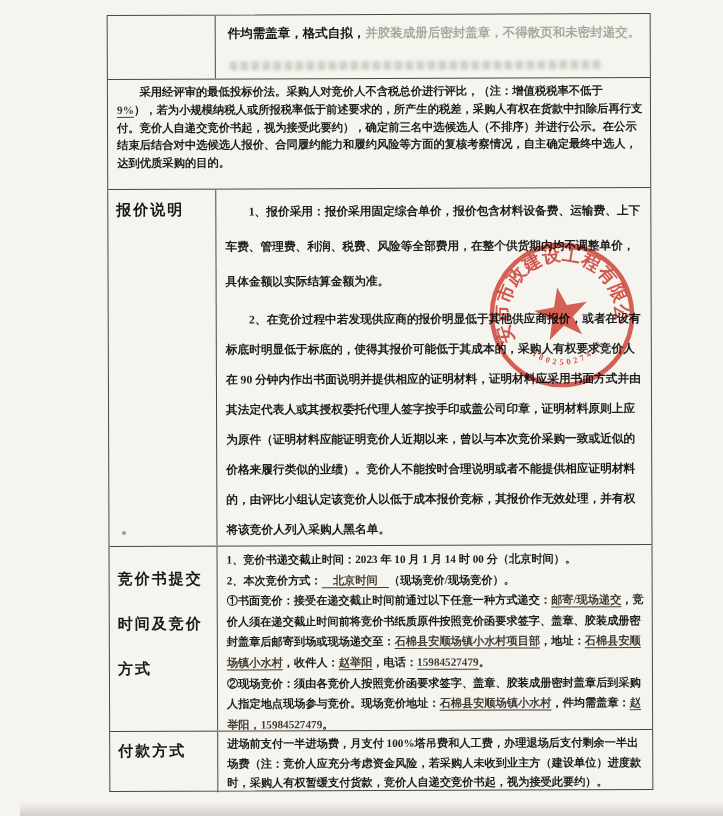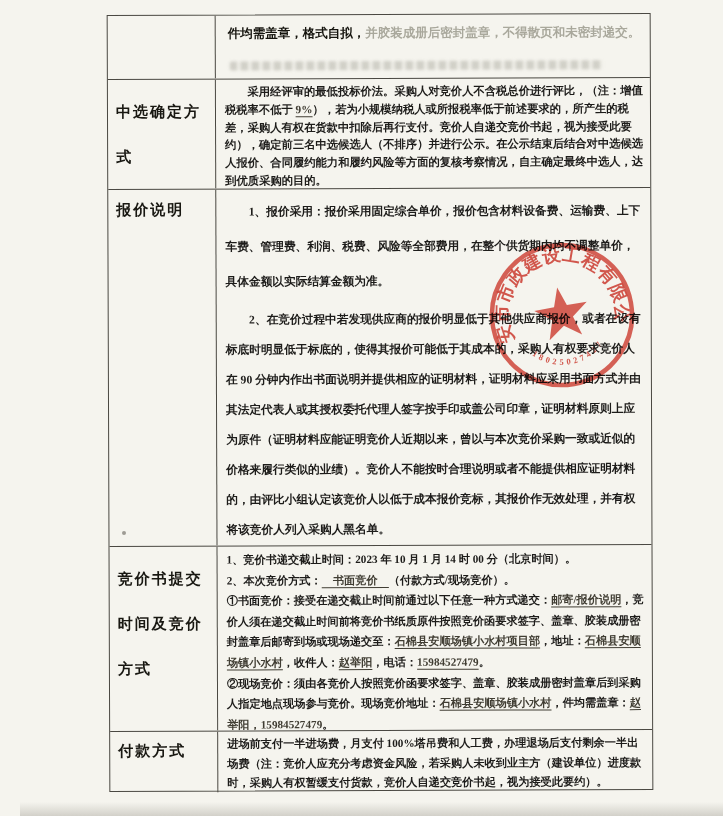--- a/index.html
+++ b/index.html
@@ -82,40 +82,39 @@
 
     <div class="row r1">
       <div class="cell lbl"></div>
       <div class="cell cnt">
         <p class="para"><span class="sg-b">件均需盖章，格式自拟，</span><span class="sg-f">并胶装成册后密封盖章，不得散页和未密封递交。</span></p>
         <div class="ghost-line"></div>
       </div>
     </div>
 
     <div class="row r2">
-      <div class="cell lbl">中选确定方式</div>
       <div class="cell cnt">
         <p class="para"><span>采用经评审的最低投标价法。采购人对竞价人不含税总价进行评比，（注：增值税税率不低于 </span><span class="sg-u">9%</span><span>），若为小规模纳税人或所报税率低于前述要求的，所产生的税差，采购人有权在货款中扣除后再行支付。竞价人自递交竞价书起，视为接受此要约），确定前三名中选候选人（不排序）并进行公示。在公示结束后结合对中选候选人报价、合同履约能力和履约风险等方面的复核考察情况，自主确定最终中选人，达到优质采购的目的。</span></p>
       </div>
     </div>
 
     <div class="row r3">
       <div class="cell lbl">报价说明</div>
       <div class="cell cnt">
         <p class="para p1"><span>1、报价采用：报价采用固定综合单价，报价包含材料设备费、运输费、上下车费、管理费、利润、税费、风险等全部费用，在整个供货期内均不调整单价，具体金额以实际结算金额为准。</span></p>
         <p class="para p2"><span>2、在竞价过程中若发现供应商的报价明显低于其他供应商报价，或者在设有标底时明显低于标底的，使得其报价可能低于其成本的，采购人有权要求竞价人在 90 分钟内作出书面说明并提供相应的证明材料，证明材料应采用书面方式并由其法定代表人或其授权委托代理人签字按手印或盖公司印章，证明材料原则上应为原件（证明材料应能证明竞价人近期以来，曾以与本次竞价采购一致或近似的价格来履行类似的业绩）。竞价人不能按时合理说明或者不能提供相应证明材料的，由评比小组认定该竞价人以低于成本报价竞标，其报价作无效处理，并有权将该竞价人列入采购人黑名单。</span></p>
       </div>
     </div>
 
     <div class="row r4">
       <div class="cell lbl">竞价书提交时间及竞价方式</div>
       <div class="cell cnt">
         <p class="para"><span>1、竞价书递交截止时间：2023 年 10 月 1 月 14 时 00 分（北京时间）。</span></p>
-        <p class="para"><span>2、本次竞价方式：</span><span class="sg-u">　书面竞价　</span><span>（付款方式/现场竞价）。</span></p>
-        <p class="para"><span>①书面竞价：接受在递交截止时间前通过以下任意一种方式递交：</span><span class="sg-u">邮寄/报价说明</span><span>，竞价人须在递交截止时间前将竞价书纸质原件按照竞价函要求签字、盖章、胶装成册密封盖章后邮寄到场或现场递交至：</span><span class="sg-u">石棉县安顺场镇小水村项目部</span><span>，地址：</span><span class="sg-u">石棉县安顺场镇小水村</span><span>，收件人：</span><span class="sg-u">赵举阳</span><span>，电话：</span><span class="sg-u">15984527479</span><span>。</span></p>
+        <p class="para"><span>2、本次竞价方式：</span><span class="sg-u">　北京时间　</span><span>（现场竞价/现场竞价）。</span></p>
+        <p class="para"><span>①书面竞价：接受在递交截止时间前通过以下任意一种方式递交：</span><span class="sg-u">邮寄/现场递交</span><span>，竞价人须在递交截止时间前将竞价书纸质原件按照竞价函要求签字、盖章、胶装成册密封盖章后邮寄到场或现场递交至：</span><span class="sg-u">石棉县安顺场镇小水村项目部</span><span>，地址：</span><span class="sg-u">石棉县安顺场镇小水村</span><span>，收件人：</span><span class="sg-u">赵举阳</span><span>，电话：</span><span class="sg-u">15984527479</span><span>。</span></p>
         <p class="para"><span>②现场竞价：须由各竞价人按照竞价函要求签字、盖章、胶装成册密封盖章后到采购人指定地点现场参与竞价。现场竞价地址：</span><span class="sg-u">石棉县安顺场镇小水村</span><span>，件均需盖章：</span><span class="sg-u">赵举阳，15984527479</span><span>。</span></p>
       </div>
     </div>
 
     <div class="row r5">
       <div class="cell lbl">付款方式</div>
       <div class="cell cnt">
         <p class="para"><span>进场前支付一半进场费，月支付 100%塔吊费和人工费，办理退场后支付剩余一半出场费（注：竞价人应充分考虑资金风险，若采购人未收到业主方（建设单位）进度款时，采购人有权暂缓支付货款，竞价人自递交竞价书起，视为接受此要约）。</span></p>
       </div>
     </div>

